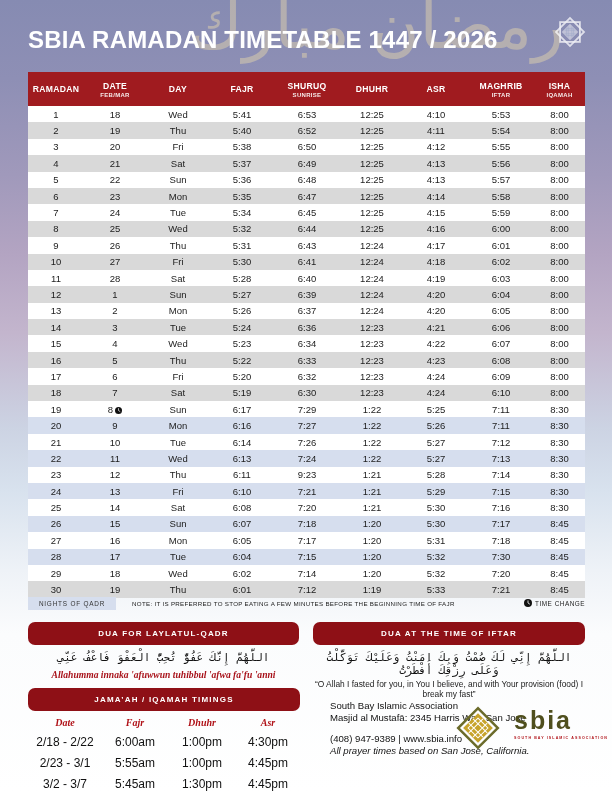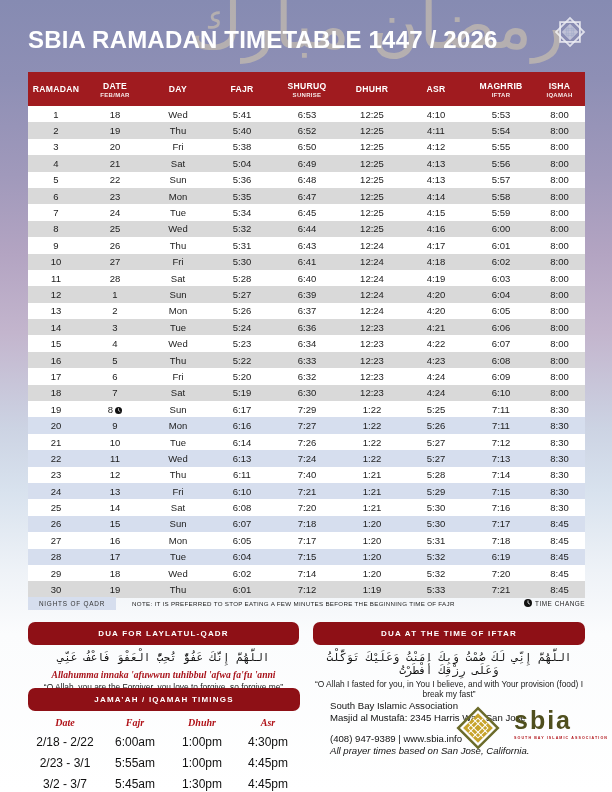--- a/index.html
+++ b/index.html
@@ -164,21 +164,21 @@
           <div class="tcell">6:50</div>
           <div class="tcell">12:25</div>
           <div class="tcell">4:12</div>
           <div class="tcell">5:55</div>
           <div class="tcell">8:00</div>
         </div>
         <div class="trow gray">
           <div class="tcell">4</div>
           <div class="tcell">21</div>
           <div class="tcell">Sat</div>
-          <div class="tcell">5:04</div>
+          <div class="tcell">5:37</div>
           <div class="tcell">6:49</div>
           <div class="tcell">12:25</div>
           <div class="tcell">4:13</div>
           <div class="tcell">5:56</div>
           <div class="tcell">8:00</div>
         </div>
         <div class="trow">
           <div class="tcell">5</div>
           <div class="tcell">22</div>
           <div class="tcell">Sun</div>
@@ -377,21 +377,21 @@
           <div class="tcell">1:22</div>
           <div class="tcell">5:27</div>
           <div class="tcell">7:13</div>
           <div class="tcell">8:30</div>
         </div>
         <div class="trow">
           <div class="tcell">23</div>
           <div class="tcell">12</div>
           <div class="tcell">Thu</div>
           <div class="tcell">6:11</div>
-          <div class="tcell">7:40</div>
+          <div class="tcell">9:23</div>
           <div class="tcell">1:21</div>
           <div class="tcell">5:28</div>
           <div class="tcell">7:14</div>
           <div class="tcell">8:30</div>
         </div>
         <div class="trow qadr">
           <div class="tcell">24</div>
           <div class="tcell">13</div>
           <div class="tcell">Fri</div>
           <div class="tcell">6:10</div>
@@ -435,21 +435,21 @@
           <div class="tcell">8:45</div>
         </div>
         <div class="trow qadr">
           <div class="tcell">28</div>
           <div class="tcell">17</div>
           <div class="tcell">Tue</div>
           <div class="tcell">6:04</div>
           <div class="tcell">7:15</div>
           <div class="tcell">1:20</div>
           <div class="tcell">5:32</div>
-          <div class="tcell">6:19</div>
+          <div class="tcell">7:30</div>
           <div class="tcell">8:45</div>
         </div>
         <div class="trow">
           <div class="tcell">29</div>
           <div class="tcell">18</div>
           <div class="tcell">Wed</div>
           <div class="tcell">6:02</div>
           <div class="tcell">7:14</div>
           <div class="tcell">1:20</div>
           <div class="tcell">5:32</div>
@@ -482,21 +482,20 @@
       </span>
       <span>TIME CHANGE</span>
     </div>
   </div>
 
   <div class="dua-row">
     <div class="dua-col left">
       <div class="section-bar">DUA FOR LAYLATUL-QADR</div>
       <div class="dua-arabic">اللَّهُمَّ إِنَّكَ عَفُوٌّ تُحِبُّ الْعَفْوَ فَاعْفُ عَنِّي</div>
       <div class="dua-translit">Allahumma innaka 'afuwwun tuhibbul 'afwa fa'fu 'anni</div>
-      <div class="dua-trans">“O Allah, you are the Forgiver, you love to forgive, so forgive me”</div>
     </div>
     <div class="dua-col right">
       <div class="section-bar">DUA AT THE TIME OF IFTAR</div>
       <div class="dua-arabic">اللَّهُمَّ إِنِّي لَكَ صُمْتُ وَبِكَ امَنْتُ وَعَلَيْكَ تَوَكَّلْتُ وَعَلَى رِزْقِكَ أَفْطَرْتُ</div>
       <div class="dua-trans">“O Allah I fasted for you, in You I believe, and with Your provision (food) I break my fast”</div>
     </div>
   </div>
 
   <div class="jamaah">
     <div class="section-bar">JAMA’AH / IQAMAH TIMINGS</div>

